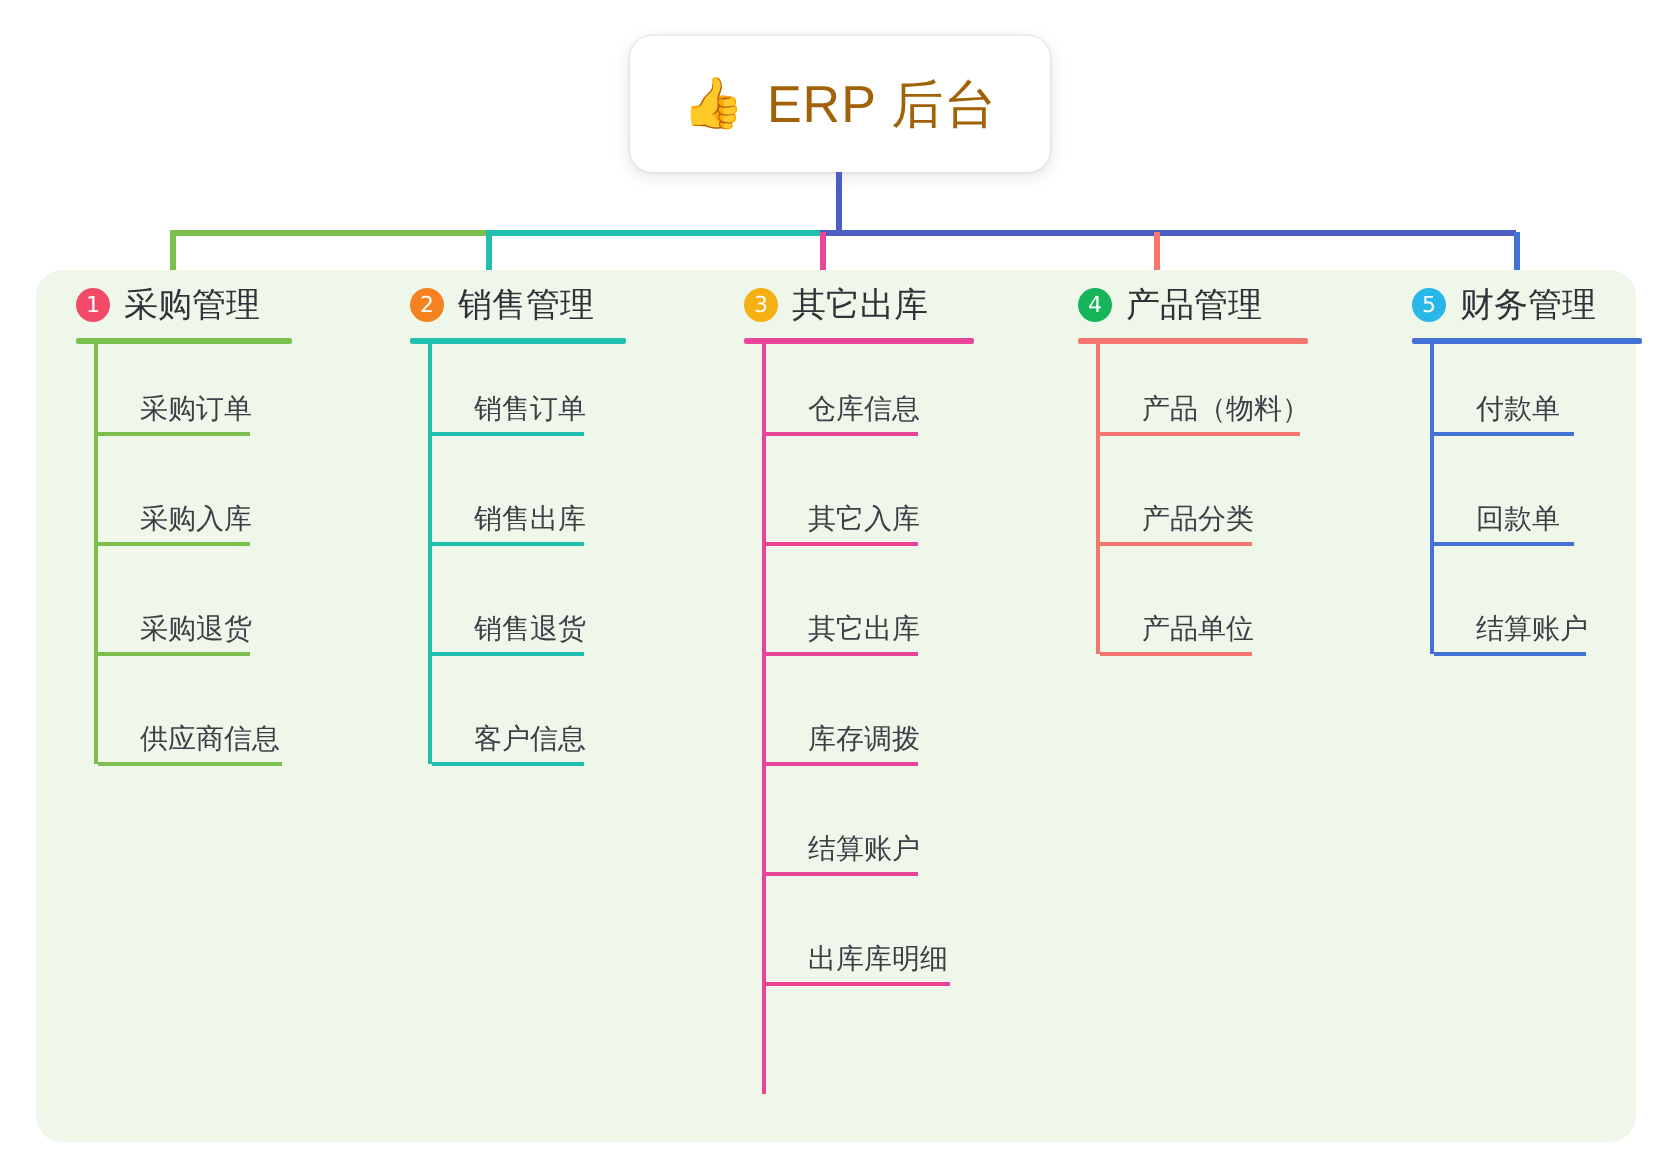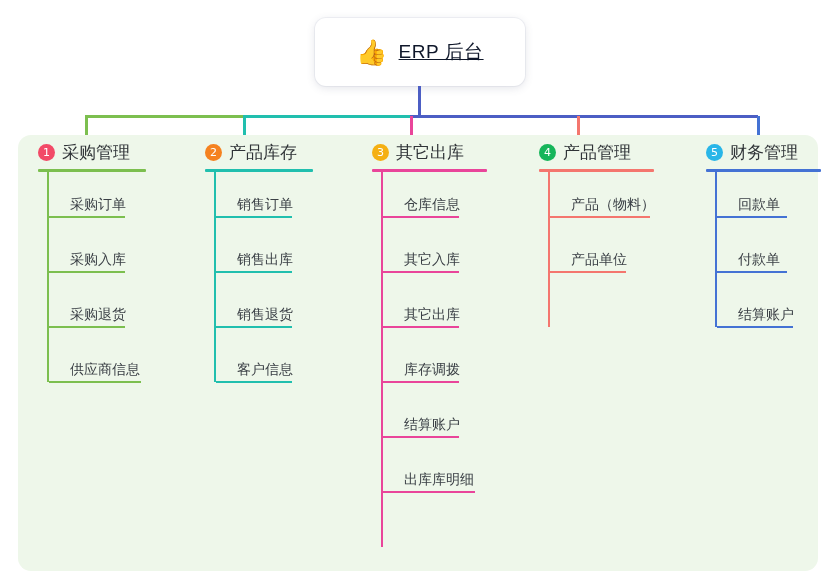--- a/index.html
+++ b/index.html
@@ -14,21 +14,21 @@
   
   .root-box{
     position:absolute;left:315px;top:18px;width:210px;height:68px;
     background:#ffffff;border-radius:11px;
     box-shadow:0 2px 9px rgba(80,90,120,.16),0 0 0 1px rgba(170,180,200,.14);
     display:flex;align-items:center;justify-content:center;
     box-sizing:border-box;
   }
   .root-inner{display:flex;align-items:center;gap:11px;}
   .root-emoji{font-size:25px;line-height:1;}
-  .root-title{font-size:19px;color:#0f172a;letter-spacing:.5px;white-space:nowrap;text-decoration:underline;}
+  .root-title{font-size:26px;color:#a16207;letter-spacing:.5px;white-space:nowrap;}
 
   
   .root-stem{position:absolute;left:418px;top:86px;width:3px;height:30px;background:#4c5ec4;}
 
   
   .bus{position:absolute;top:115px;height:3px;}
 
   
   .drop{position:absolute;top:116px;width:3px;}
 
@@ -110,21 +110,21 @@
             </div>
             <div class="leaf">
               <span class="leaf-text">供应商信息</span>
               <div class="leaf-rule" style="width: 92px; background: rgb(124, 191, 79);"></div>
             </div>
           </div>
         </div>
         <div class="col" style="left: 167px;">
           <div class="col-head">
             <span class="badge" style="background: rgb(245, 130, 32);">2</span>
-            <span class="col-title">产品库存</span>
+            <span class="col-title">销售管理</span>
           </div>
           <div class="col-rule" style="width: 108px; background: rgb(33, 191, 174);"></div>
           <div class="leaves">
             <div class="spine" style="height: 210px; background: rgb(33, 191, 174);"></div>
             <div class="leaf">
               <span class="leaf-text">销售订单</span>
               <div class="leaf-rule" style="width: 76px; background: rgb(33, 191, 174);"></div>
             </div>
             <div class="leaf">
               <span class="leaf-text">销售出库</span>
@@ -180,42 +180,46 @@
             <span class="col-title">产品管理</span>
           </div>
           <div class="col-rule" style="width: 115px; background: rgb(244, 118, 110);"></div>
           <div class="leaves">
             <div class="spine" style="height: 155px; background: rgb(244, 118, 110);"></div>
             <div class="leaf">
               <span class="leaf-text">产品（物料）</span>
               <div class="leaf-rule" style="width: 100px; background: rgb(244, 118, 110);"></div>
             </div>
             <div class="leaf">
+              <span class="leaf-text">产品分类</span>
+              <div class="leaf-rule" style="width: 76px; background: rgb(244, 118, 110);"></div>
+            </div>
+            <div class="leaf">
               <span class="leaf-text">产品单位</span>
               <div class="leaf-rule" style="width: 76px; background: rgb(244, 118, 110);"></div>
             </div>
           </div>
         </div>
         <div class="col" style="left: 668px;">
           <div class="col-head">
             <span class="badge" style="background: rgb(41, 182, 232);">5</span>
             <span class="col-title">财务管理</span>
           </div>
           <div class="col-rule" style="width: 115px; background: rgb(68, 114, 212);"></div>
           <div class="leaves">
             <div class="spine" style="height: 155px; background: rgb(68, 114, 212);"></div>
             <div class="leaf">
+              <span class="leaf-text">付款单</span>
+              <div class="leaf-rule" style="width: 70px; background: rgb(68, 114, 212);"></div>
+            </div>
+            <div class="leaf">
               <span class="leaf-text">回款单</span>
               <div class="leaf-rule" style="width: 70px; background: rgb(68, 114, 212);"></div>
             </div>
             <div class="leaf">
-              <span class="leaf-text">付款单</span>
-              <div class="leaf-rule" style="width: 70px; background: rgb(68, 114, 212);"></div>
-            </div>
-            <div class="leaf">
               <span class="leaf-text">结算账户</span>
               <div class="leaf-rule" style="width: 76px; background: rgb(68, 114, 212);"></div>
             </div>
           </div>
         </div>
       </div>
   </div>
 
 </div>
 

